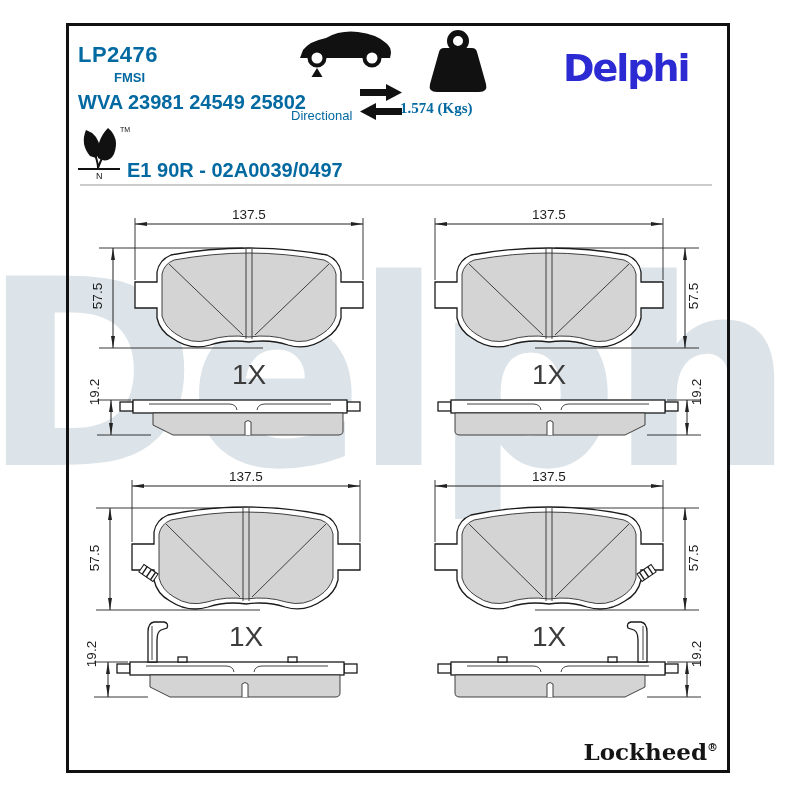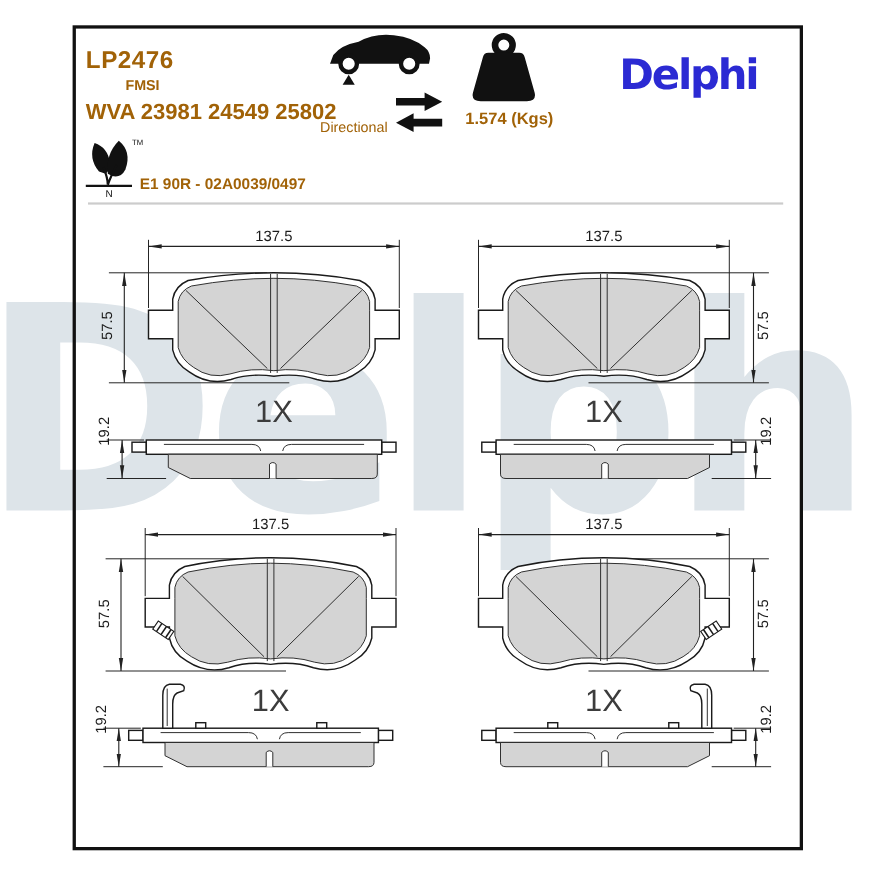--- a/index.html
+++ b/index.html
@@ -3,30 +3,30 @@
 <meta charset="utf-8">
 <style>
   html,body{margin:0;padding:0;background:#fff;}
   .canvas{position:relative;width:800px;height:800px;background:#ffffff;overflow:hidden;
           font-family:"Liberation Sans",sans-serif;}
   .watermark{position:absolute;left:-18px;top:245px;font-family:"DejaVu Sans",sans-serif;
              font-weight:bold;font-size:260px;line-height:1;letter-spacing:-10px;
              color:#dde4e9;z-index:0;user-select:none;}
   .page-border{position:absolute;left:66px;top:23px;width:658px;height:744px;
                border:3px solid #111;z-index:1;background:transparent;}
-  .t{position:absolute;z-index:3;color:#a16207;white-space:nowrap;}
+  .t{position:absolute;z-index:3;color:#0369a1;white-space:nowrap;}
   .b{font-weight:bold;}
   .part{left:78px;top:42px;font-size:22px;letter-spacing:0.5px;}
   .fmsi{left:78px;top:70px;font-size:13px;padding-left:36px;}
   .wva{left:78px;top:91px;font-size:20px;}
   .dirlabel{left:291px;top:108px;font-size:13px;font-weight:normal;}
-  .wtxt{left:423px;top:100px;font-size:15px;}
+  .wtxt{left:400px;top:100px;font-size:15px;font-family:Liberation Serif, serif;}
   .delphi{left:563px;top:46px;font-size:38px;font-weight:bold;
           font-family:"DejaVu Sans",sans-serif;color:#2b2ad3;letter-spacing:-2px;}
-  .approval{left:127px;top:159px;font-size:14px;}
+  .approval{left:127px;top:159px;font-size:20px;}
   .divider{position:absolute;left:80px;top:184px;width:632px;height:2px;background:#cccccc;z-index:2;}
   .icon{position:absolute;z-index:3;}
   .quad{position:absolute;width:310px;height:250px;z-index:2;}
   .q-tl{left:85px;top:198px;}  .q-tr{left:403px;top:198px;}
   .q-bl{left:82px;top:460px;}  .q-br{left:403px;top:460px;}
   .lockheed{position:absolute;left:0;top:738px;width:718px;text-align:right;z-index:3;
             font-family:"DejaVu Serif","Liberation Serif",serif;font-weight:bold;
             font-size:23px;color:#151515;}
   .lockheed sup{font-size:11px;}
   
@@ -183,14 +183,17 @@
   <svg class="quad q-br" viewBox="0 0 310 250">
     <g transform="translate(310,0) scale(-1,1)">
         <use href="#gfx-bot"></use>
       </g>
     <text class="dimtxt" x="146" y="21" text-anchor="middle">137.5</text>
     <text class="dimtxt" transform="translate(295,98) rotate(-90)" text-anchor="middle">57.5</text>
     <text class="qty" x="146" y="186" text-anchor="middle">1X</text>
     <text class="dimtxt" transform="translate(298,194) rotate(-90)" text-anchor="middle">19.2</text>
   </svg>
 
+  <div class="lockheed">
+    <span>Lockheed</span><sup>®</sup>
+  </div>
 
 </div>
 
 </body></html>

